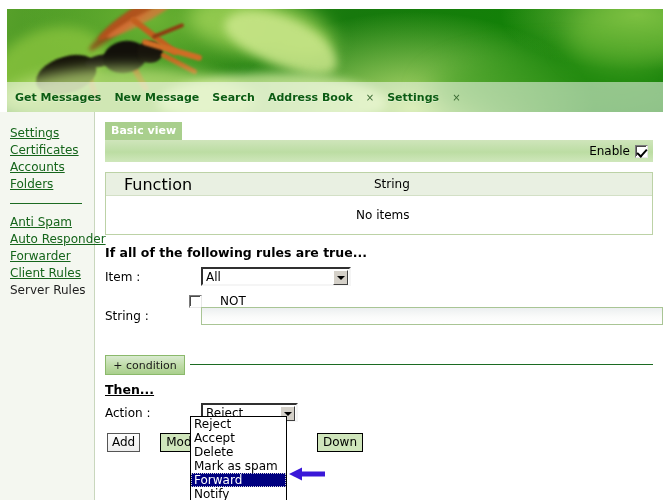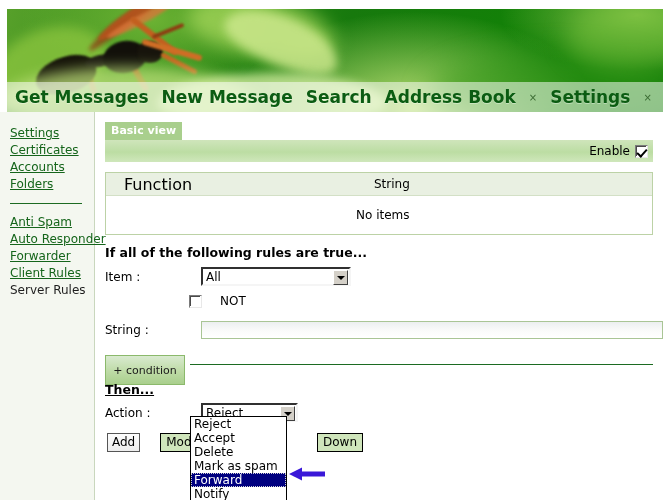--- a/index.html
+++ b/index.html
@@ -75,21 +75,21 @@
     width: 656px; height: 30px;
     background: rgba(255,255,255,0.52);
     display: flex;
     align-items: center;
     padding-left: 8px;
     box-sizing: border-box;
   }
   .nav-item {
     color: #0b5c12;
     font-weight: bold;
-    font-size: 17px;
+    font-size: 11px;
     margin-right: 13px;
     white-space: nowrap;
     text-shadow: 0 1px 0 rgba(255,255,255,.35);
     cursor: pointer;
   }
   .nav-close {
     color: #3b6b33;
     font-size: 10px;
     margin-right: 13px;
     font-weight: normal;
@@ -299,21 +299,21 @@
     font-size: 12px;
     padding-left: 3px;
     color: #000;
     font-family: "DejaVu Sans", "Liberation Sans", sans-serif;
   }
 
   
   .condbtn {
     position: absolute;
     left: 9px; top: 243px;
-    width: 80px; height: 30px;
+    width: 80px; height: 20px;
     background: linear-gradient(180deg, #d9ead0 0%, #bedba6 55%, #a9cf8d 100%);
     border: 1px solid #8bb96b;
     font-size: 11px;
     color: #1a1a1a;
     display: flex;
     align-items: center;
     justify-content: center;
     box-sizing: border-box;
     cursor: pointer;
   }
@@ -468,21 +468,21 @@
             <i class="tri-down"></i>
           </span>
       </div>
     </div>
 
     <div class="frow" style="left:93px; top:182px;">
       <span class="wincheck"></span>
       <span style="font-size:12px; margin-left:6px;">NOT</span>
     </div>
 
-    <div class="frow" style="left:9px; top:209px;">
+    <div class="frow" style="left:9px; top:195px;">
       <span class="flabel">String :</span>
       <input class="strinput" type="text" value="" style="">
     </div>
 
     <div class="condbtn">+ condition</div>
     <div class="cond-rule"></div>
 
     <div class="sec-head" style="left:9px; top:270px;text-decoration:underline;">Then...</div>
 
     <div class="frow" style="left:9px; top:291px;">

